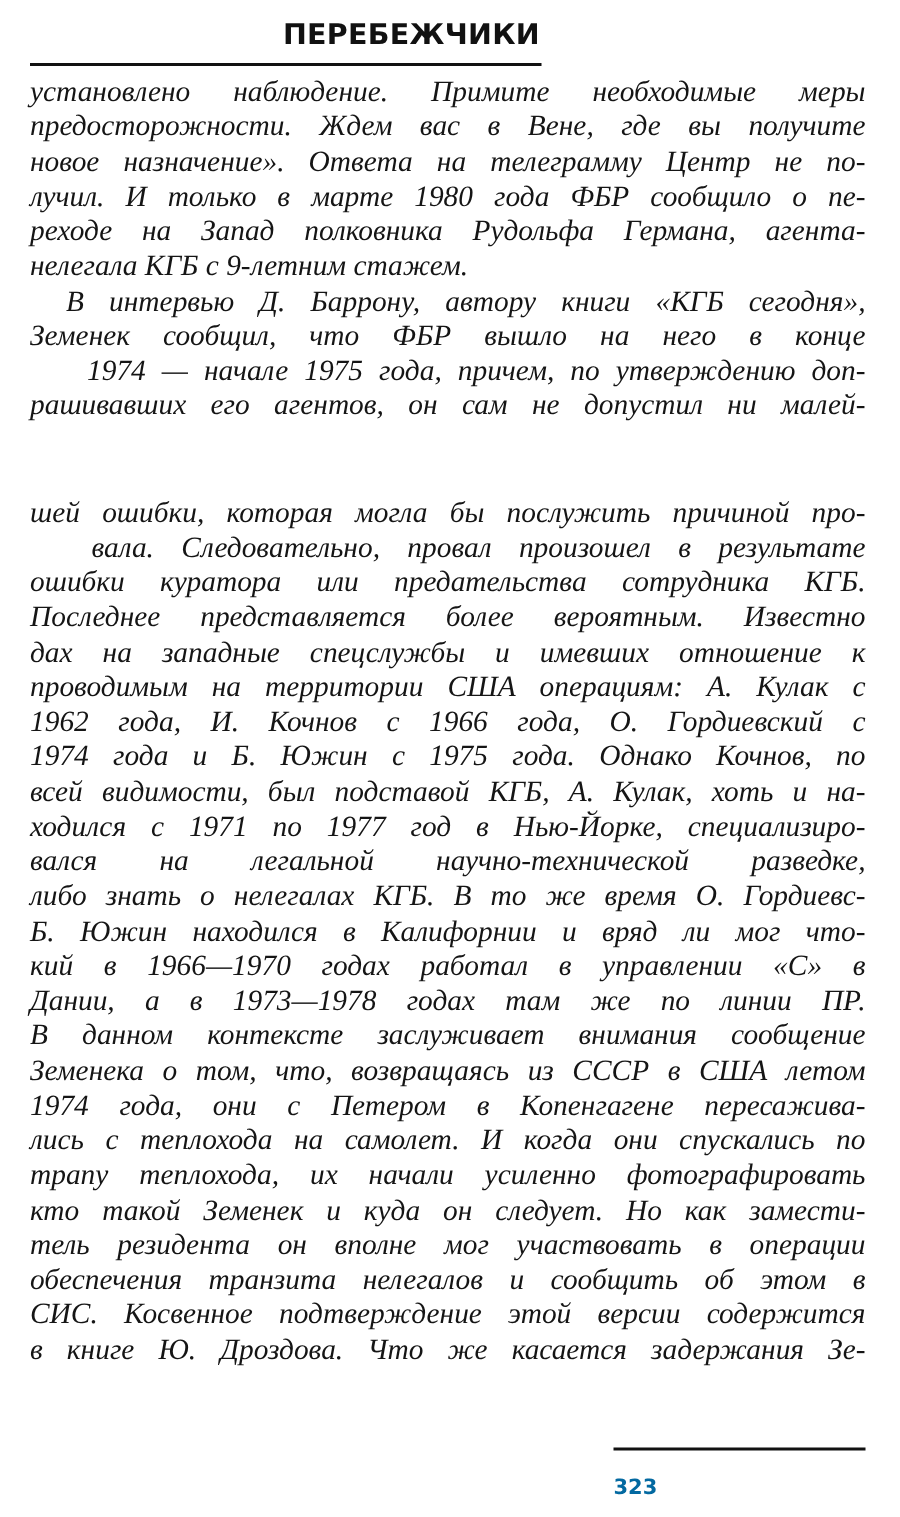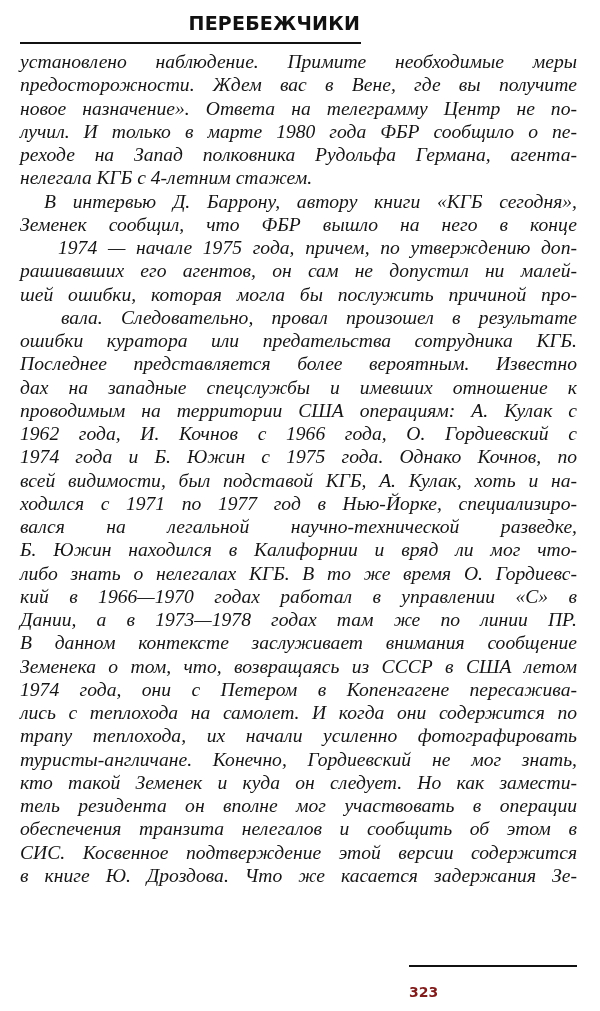--- a/index.html
+++ b/index.html
@@ -23,61 +23,60 @@
     display: block; white-space: nowrap; text-align: justify; text-align-last: justify;
     height: 23.25px;
   }
   .line.last { text-align-last: left; }
   .line.indent { padding-left: 24px; }
   .foot-rule {
     position: absolute; left: 409px; width: 168px; top: 965px; height: 2px; background: #111;
   }
   .folio {
     position: absolute; left: 409px; top: 984px;
-    font-family: "DejaVu Sans", sans-serif; font-weight: bold; font-size: 14px; color: #7f1d1d;
+    font-family: "DejaVu Sans", sans-serif; font-weight: bold; font-size: 14px; color: #0369a1;
   }
 </style>
 </head>
 <body>
 
 <div class="running-head">ПЕРЕБЕЖЧИКИ</div>
 <div class="head-rule"></div>
 
 <div class="body-text" id="body-text">
     <span class="line" style="text-align: left; word-spacing: 0px;">установлено наблюдение. Примите необходимые меры</span>
     <span class="line" style="text-align: left; word-spacing: 0px;">предосторожности. Ждем вас в Вене, где вы получите</span>
     <span class="line" style="text-align: left; word-spacing: 0px;">новое назначение». Ответа на телеграмму Центр не по-</span>
     <span class="line" style="text-align: left; word-spacing: 0px;">лучил. И только в марте 1980 года ФБР сообщило о пе-</span>
     <span class="line" style="text-align: left; word-spacing: 0px;">реходе на Запад полковника Рудольфа Германа, агента-</span>
-    <span class="line last">нелегала КГБ с 4-летним стажем.</span>
+    <span class="line last">нелегала КГБ с 9-летним стажем.</span>
     <span class="line indent" style="text-align: left; word-spacing: 0px;">В интервью Д. Баррону, автору книги «КГБ сегодня»,</span>
     <span class="line" style="text-align: left; word-spacing: 0px;">Земенек сообщил, что ФБР вышло на него в конце</span>
     <span class="line" style="text-align: left; word-spacing: 0px; margin-left: 38px;">1974 — начале 1975 года, причем, по утверждению доп-</span>
     <span class="line" style="text-align: left; word-spacing: 0px;">рашивавших его агентов, он сам не допустил ни малей-</span>
-    <span class="line" style="text-align: center; word-spacing: 0px;">шей ошибки, которая могла бы послужить причиной про-</span>
+    <span class="line" style="text-align: center; word-spacing: 0px; margin-top: 48px;">шей ошибки, которая могла бы послужить причиной про-</span>
     <span class="line" style="text-align: left; word-spacing: 0px; margin-left: 41px;">вала. Следовательно, провал произошел в результате</span>
     <span class="line" style="text-align: left; word-spacing: 0px;">ошибки куратора или предательства сотрудника КГБ.</span>
     <span class="line" style="text-align: center; word-spacing: 0px;">Последнее представляется более вероятным. Известно</span>
     <span class="line" style="text-align: left; word-spacing: 0px;">дах на западные спецслужбы и имевших отношение к</span>
     <span class="line" style="text-align: center; word-spacing: 0px;">проводимым на территории США операциям: А. Кулак с</span>
     <span class="line" style="text-align: left; word-spacing: 0px;">1962 года, И. Кочнов с 1966 года, О. Гордиевский с</span>
     <span class="line" style="text-align: left; word-spacing: 0px;">1974 года и Б. Южин с 1975 года. Однако Кочнов, по</span>
     <span class="line" style="text-align: left; word-spacing: 0px;">всей видимости, был подставой КГБ, А. Кулак, хоть и на-</span>
     <span class="line" style="text-align: left; word-spacing: 0px;">ходился с 1971 по 1977 год в Нью-Йорке, специализиро-</span>
     <span class="line" style="text-align: left; word-spacing: 0px;">вался на легальной научно-технической разведке,</span>
+    <span class="line" style="text-align: left; word-spacing: 0px;">либо знать о нелегалах КГБ. В то же время О. Гордиевс-</span>
     <span class="line" style="text-align: left; word-spacing: 0px;">Б. Южин находился в Калифорнии и вряд ли мог что-</span>
-    <span class="line" style="text-align: left; word-spacing: 0px;">либо знать о нелегалах КГБ. В то же время О. Гордиевс-</span>
     <span class="line" style="text-align: left; word-spacing: 0px;">кий в 1966—1970 годах работал в управлении «С» в</span>
     <span class="line" style="text-align: left; word-spacing: 0px;">Дании, а в 1973—1978 годах там же по линии ПР.</span>
     <span class="line" style="text-align: left; word-spacing: 0px;">В данном контексте заслуживает внимания сообщение</span>
     <span class="line" style="text-align: left; word-spacing: 0px;">Земенека о том, что, возвращаясь из СССР в США летом</span>
     <span class="line" style="text-align: left; word-spacing: 0px;">1974 года, они с Петером в Копенгагене пересажива-</span>
-    <span class="line" style="text-align: left; word-spacing: 0px;">лись с теплохода на самолет. И когда они содержится по</span>
+    <span class="line" style="text-align: left; word-spacing: 0px;">лись с теплохода на самолет. И когда они спускались по</span>
     <span class="line" style="text-align: left; word-spacing: 0px;">трапу теплохода, их начали усиленно фотографировать</span>
-    <span class="line" style="text-align: left; word-spacing: 0px;">туристы-англичане. Конечно, Гордиевский не мог знать,</span>
     <span class="line" style="text-align: left; word-spacing: 0px;">кто такой Земенек и куда он следует. Но как замести-</span>
     <span class="line" style="text-align: left; word-spacing: 0px;">тель резидента он вполне мог участвовать в операции</span>
     <span class="line" style="text-align: left; word-spacing: 0px;">обеспечения транзита нелегалов и сообщить об этом в</span>
     <span class="line" style="text-align: left; word-spacing: 0px;">СИС. Косвенное подтверждение этой версии содержится</span>
     <span class="line" style="text-align: left; word-spacing: 0px;">в книге Ю. Дроздова. Что же касается задержания Зе-</span>
   </div>
 
 <div class="foot-rule"></div>
 <div class="folio">323</div>
 

